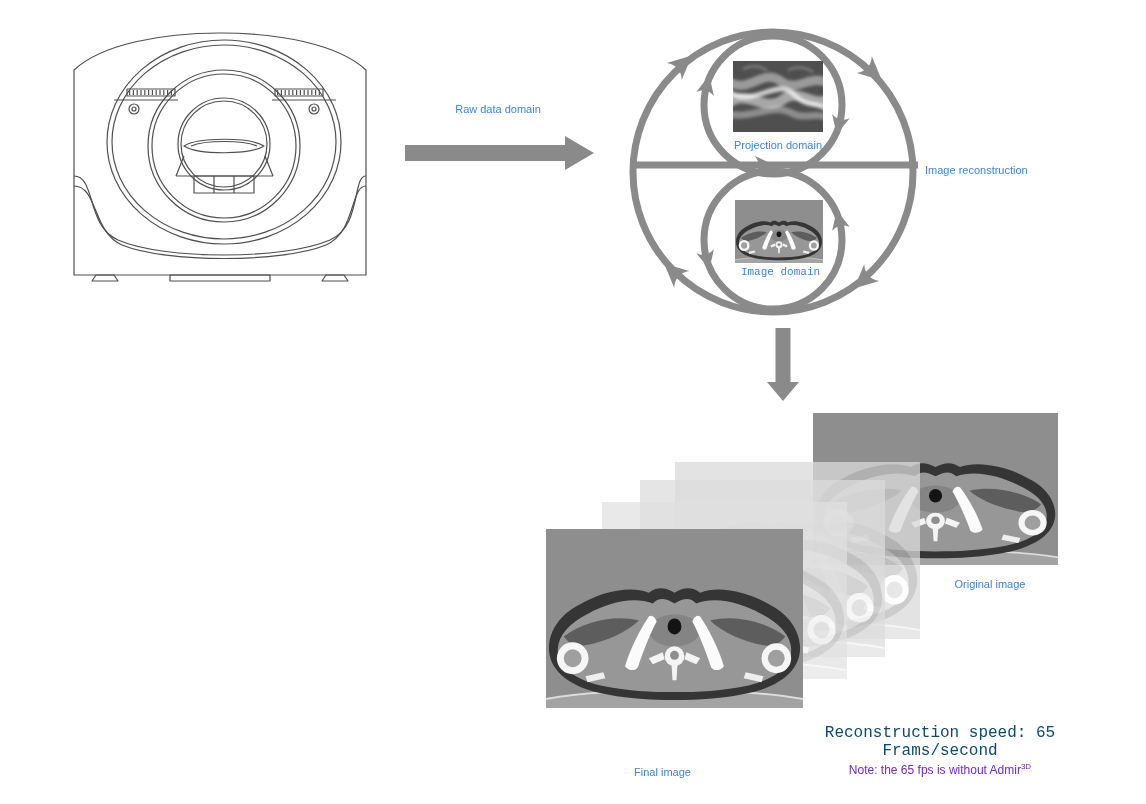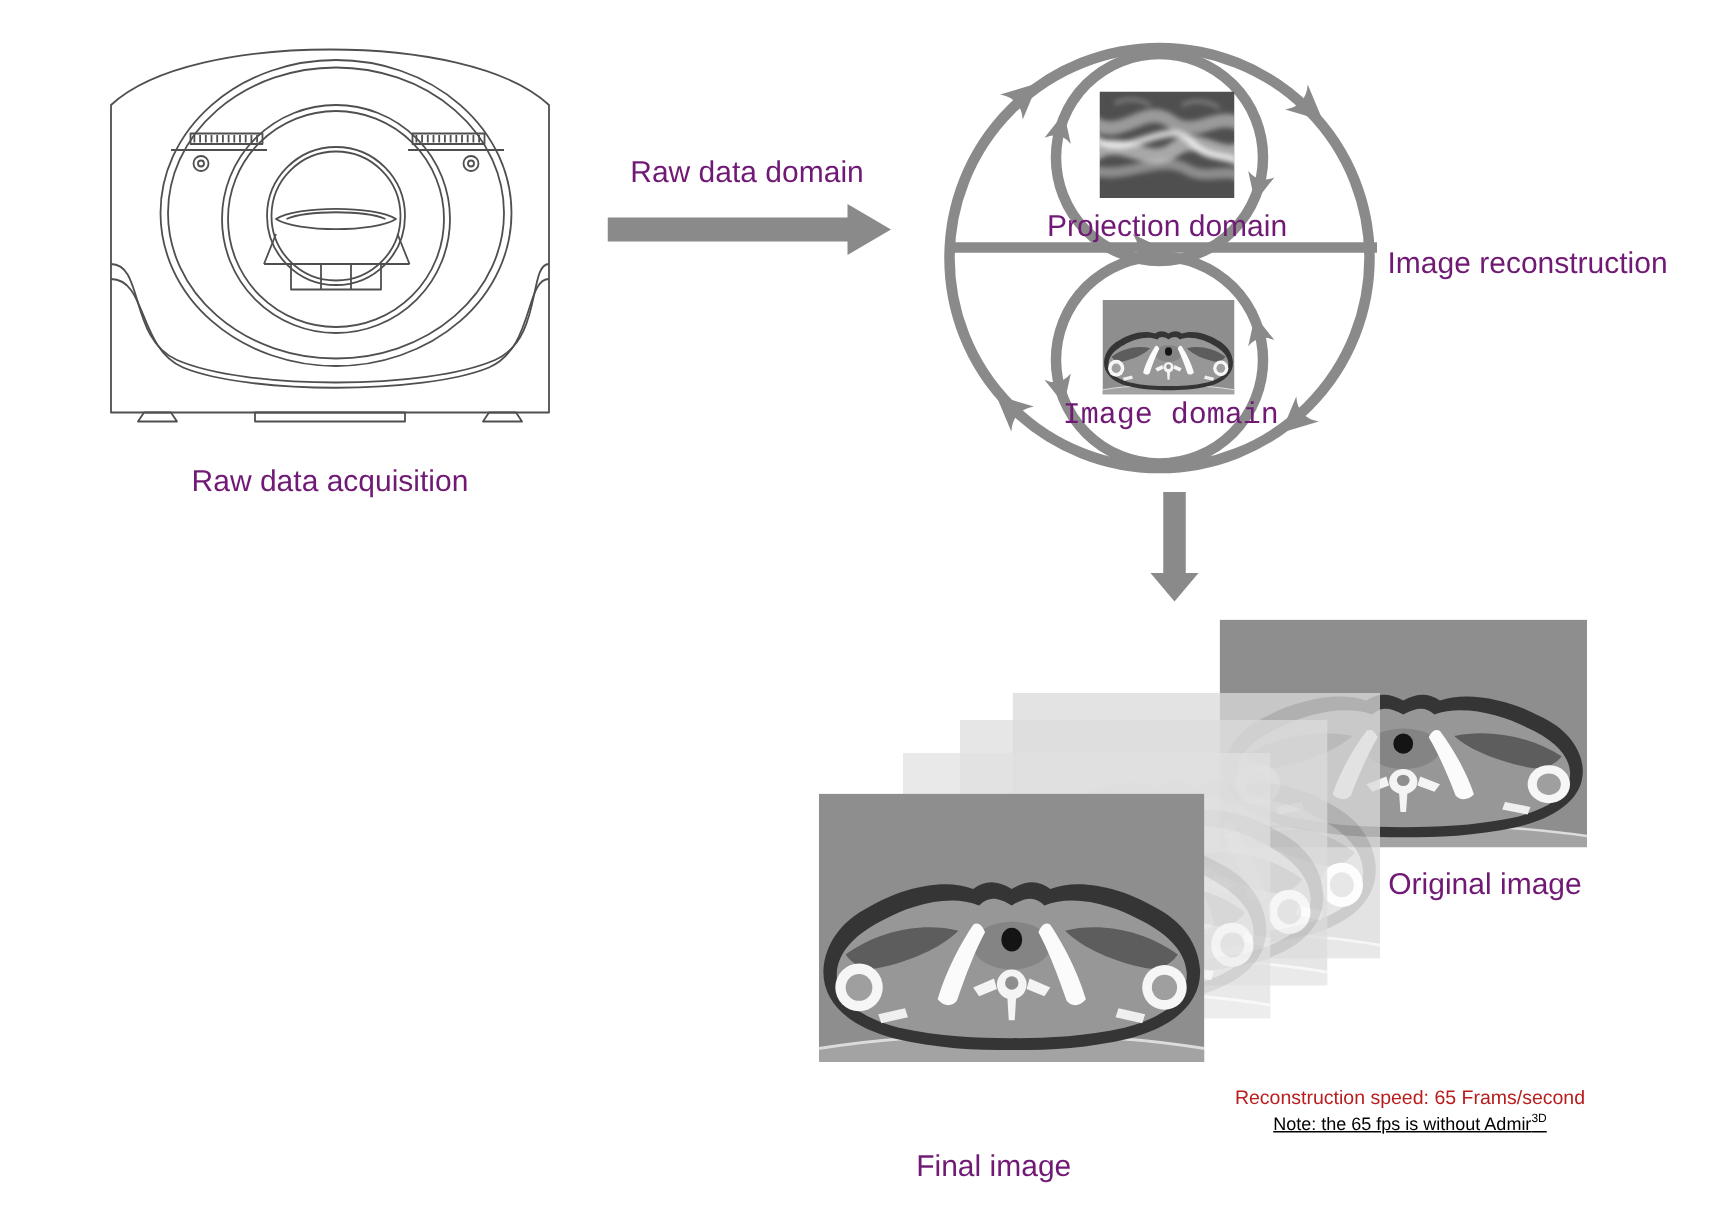--- a/index.html
+++ b/index.html
@@ -1,21 +1,21 @@
 <!DOCTYPE html>
 <html><head>
 <meta charset="utf-8">
 <style>
   html,body{margin:0;padding:0;background:#ffffff;}
   .canvas{
     position:relative;width:1146px;height:804px;background:#ffffff;overflow:hidden;
     font-family:"Liberation Sans",sans-serif;color:#575757;
   }
   .abs{position:absolute;}
-  .lbl{position:absolute;color:#701a75;font-size:20px;line-height:1.2;text-align:center;white-space:nowrap;}
+  .lbl{position:absolute;color:#3b82f6;font-size:11px;line-height:1.2;text-align:center;white-space:nowrap;}
   .lbl-left{text-align:center;}
   
   .scanner-svg{left:72px;top:30px;}
   .scanner-caption{left:72px;top:309px;width:296px;}
   
   .rawdomain-label{left:405px;top:103px;width:186px;}
   .arrow-right-svg{left:405px;top:135px;}
   
   .recon-svg{left:618px;top:18px;}
   .proj-caption{left:698px;top:139px;width:160px;}
@@ -27,22 +27,22 @@
   .stack{left:540px;top:405px;width:545px;height:330px;}
   .stack .abs{position:absolute;}
   .sheet3{left:135px;top:57px;}
   .sheet2{left:100px;top:75px;}
   .sheet1{left:62px;top:97px;}
   .original-ct{left:273px;top:8px;}
   .final-ct{left:6px;top:124px;}
   .original-caption{left:925px;top:578px;width:130px;}
   .final-caption{left:585px;top:766px;width:155px;}
   .speed-block{left:795px;top:724px;width:290px;text-align:center;}
-  .speed-line{font-size:13px;color:#b91c1c;}
-  .note-line{font-size:12px;color:#000000;margin-top:2px;text-decoration:underline;}
+  .speed-line{font-size:16px;color:#0c4a6e;font-family:Liberation Mono, monospace;}
+  .note-line{font-size:12px;color:#6d28d9;margin-top:2px;}
   .note-line sup{font-size:8px;}
 </style>
 </head>
 <body>
 
 <div class="canvas">
 
   <svg width="0" height="0" style="position:absolute" aria-hidden="true">
     <defs>
       <filter id="sino-blur" x="-20%" y="-20%" width="140%" height="140%">
@@ -110,21 +110,20 @@
         <circle cx="242" cy="79" r="2"></circle>
       <path d="M2,146 C24,146 14,196 46,210 C92,230 212,230 258,210 C290,196 280,146 294,146"></path>
       <path d="M2,156 C26,156 20,202 50,215 C94,233 210,233 254,215 C284,202 278,156 294,156"></path>
       <rect x="98" y="245" width="100" height="6"></rect>
       <path d="M20,251 L24,245 L42,245 L46,251 Z"></path>
       <path d="M250,251 L254,245 L272,245 L276,251 Z"></path>
     </g>
     <line x1="57" y1="62.5" x2="102" y2="62.5" stroke="#4f4f4f" stroke-width="5" stroke-dasharray="1.2,2.6"></line>
     <line x1="205" y1="62.5" x2="250" y2="62.5" stroke="#4f4f4f" stroke-width="5" stroke-dasharray="1.2,2.6"></line>
   </svg>
-  <div class="lbl scanner-caption">Raw data acquisition</div>
 
   <div class="lbl rawdomain-label">Raw data domain</div>
   <svg class="abs arrow-right-svg" width="190" height="36" viewBox="0 0 190 36">
     <rect x="0" y="10" width="161" height="16" fill="#8a8a8a"></rect>
     <path d="M160,1 L160,35 L189,18 Z" fill="#8a8a8a"></path>
   </svg>
 
   <svg class="abs recon-svg" width="310" height="300" viewBox="0 0 310 300">
     <g fill="none" stroke="#8a8a8a" stroke-width="7">
       <circle cx="155" cy="154" r="140"></circle>

